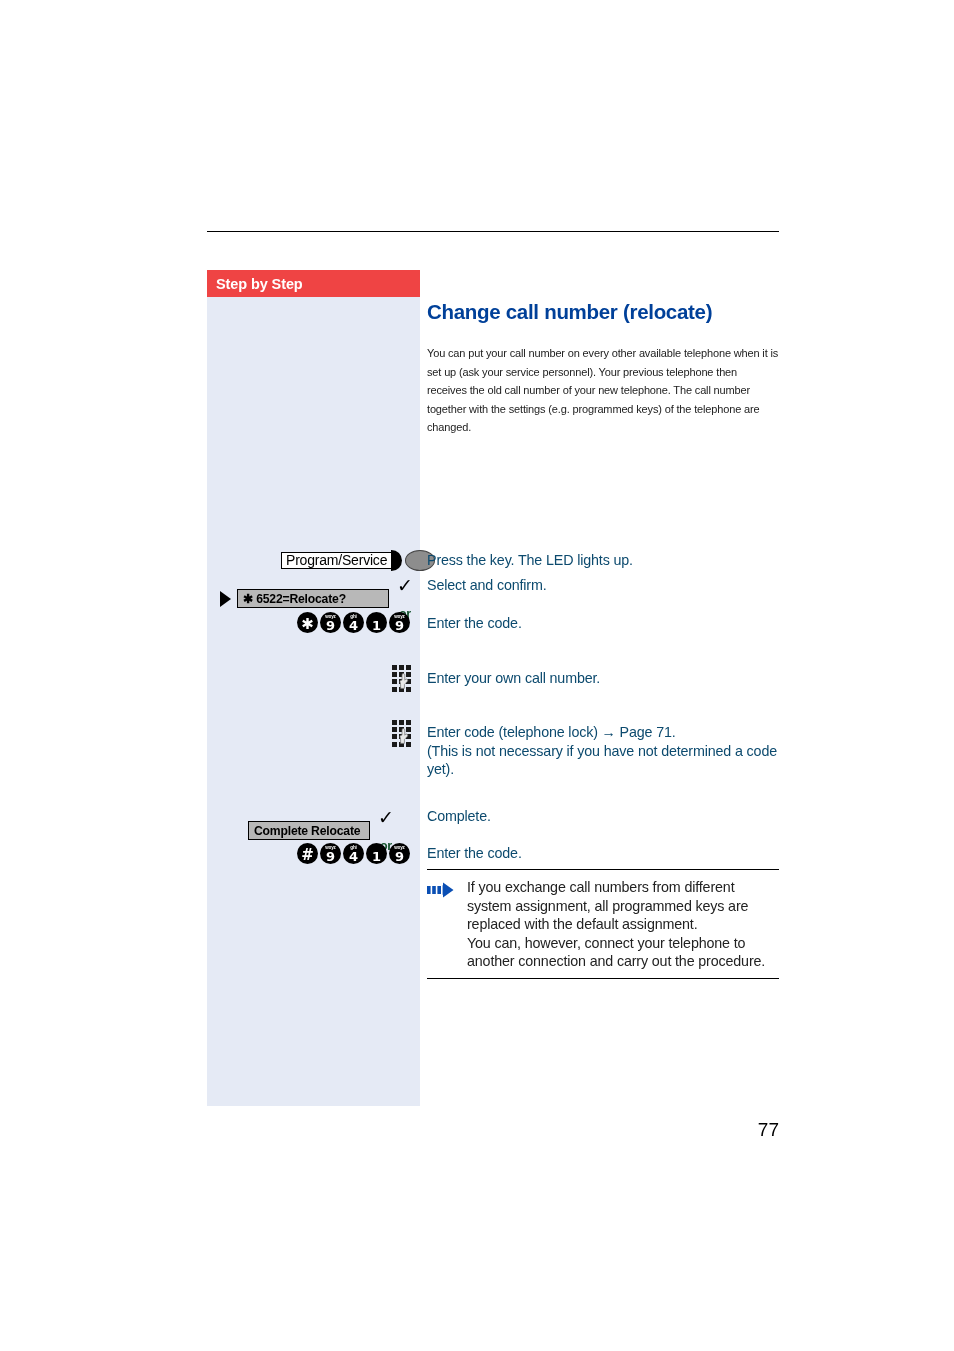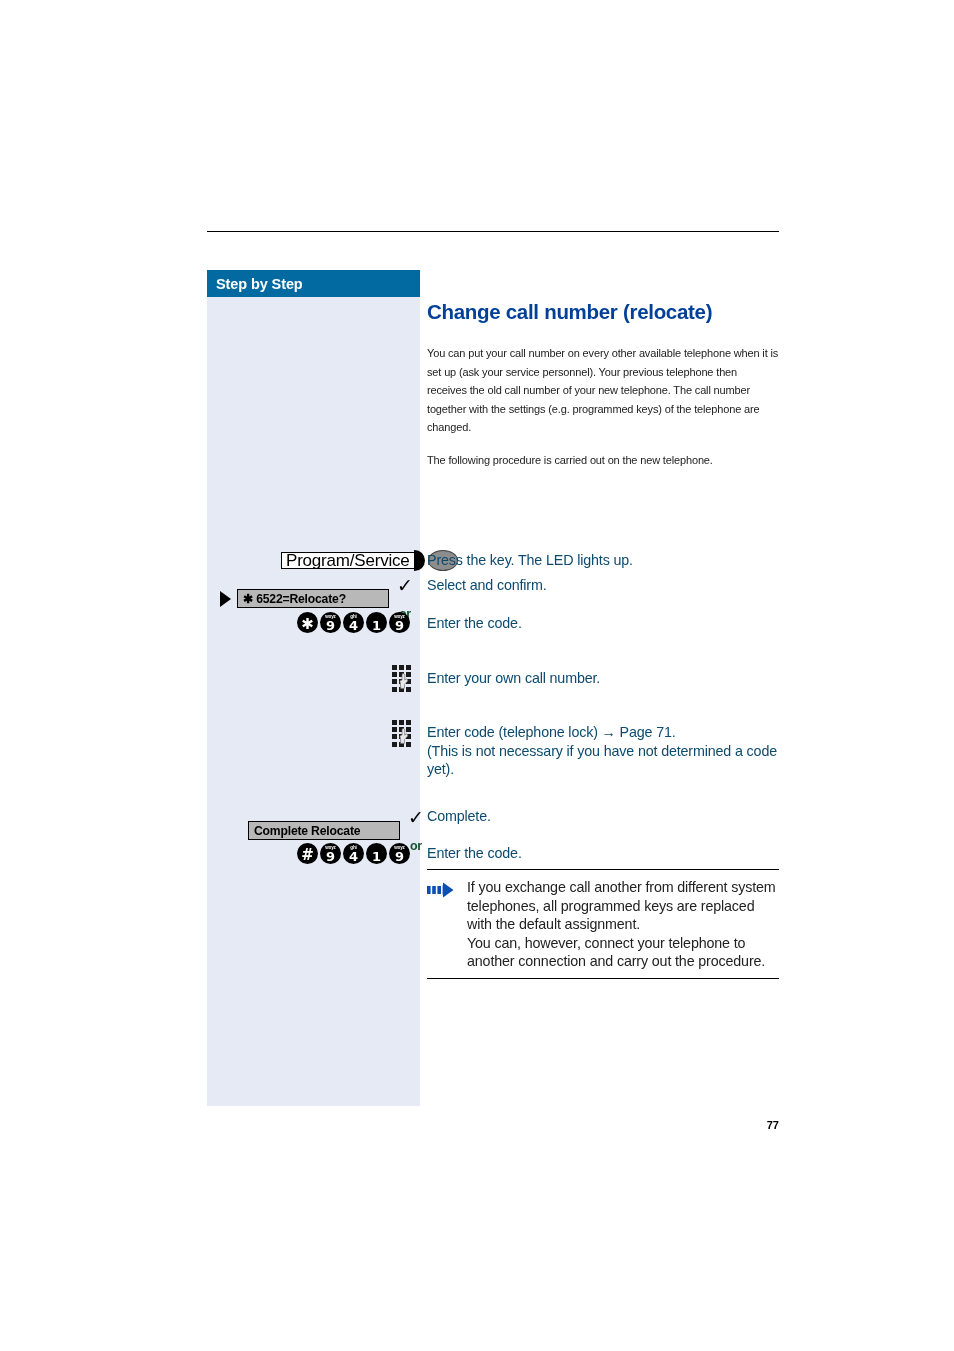--- a/index.html
+++ b/index.html
@@ -40,21 +40,21 @@
   #sidebar {
     position: absolute;
     left: 207px;
     top: 270px;
     width: 213px;
     height: 836px;
     background: #e5eaf5;
   }
   #sidebar-title {
     height: 27px;
-    background: #0369a1;
+    background: #ef4444;
     color: #ffffff;
     font-size: 14.5px;
     font-weight: bold;
     letter-spacing: -0.1px;
     display: flex;
     align-items: center;
     padding-left: 9px;
     box-sizing: border-box;
   }
 
@@ -94,21 +94,21 @@
   }
 
   
   .art { position: absolute; }
 
   
   .fnkey-row { display: flex; align-items: center; }
   .fnkey-label {
     border: 1.4px solid #000000;
     background: #ffffff;
-    font-size: 17px;
+    font-size: 14px;
     line-height: 13px;
     padding: 2px 4px 2px 4px;
     height: 17px;
     box-sizing: border-box;
     display: flex;
     align-items: center;
     color: #000000;
     letter-spacing: -0.2px;
   }
   .fnkey-nub {
@@ -258,40 +258,39 @@
     line-height: 18.6px;
     color: #222222;
     letter-spacing: -0.15px;
   }
 
   
   #page-number {
     position: absolute;
     right: 175px;
     top: 1119px;
-    font-size: 11px;
-    font-weight: bold;
+    font-size: 19px;
+    font-weight: normal;
     color: #000000;
   }
 </style>
 </head>
 <body>
 
 <div id="page-header">
   <div class="header-rule"></div>
 </div>
 
 <div id="sidebar">
   <div id="sidebar-title">Step by Step</div>
 </div>
 
 <div id="content">
   <h1 id="chapter-title">Change call number (relocate)</h1>
   <p class="para">You can put your call number on every other available telephone when it is set up (ask your service personnel). Your previous telephone then receives the old call number of your new telephone. The call number together with the settings (e.g. programmed keys) of the telephone are changed.</p>
-  <p class="para">The following procedure is carried out on the new telephone.</p>
 </div>
 
 <div class="art" style="left:281px; top:550px;">
   <div class="fnkey-row">
     <div class="fnkey-label">Program/Service</div>
     <div class="fnkey-nub"></div>
     <div class="fnkey-led"></div>
   </div>
 </div>
 <div class="step-text" style="top:551px;">Press the key. The LED lights up.</div>
@@ -377,21 +376,21 @@
       <path d="M4.4 0.6 C5.3 0.6 5.8 1.3 5.8 2.1 L5.8 7.2 L6.6 6.4 C7.2 5.9 8.1 6.0 8.5 6.6 C8.9 7.2 8.8 7.9 8.3 8.4 L5.4 11.6 L5.4 15.4 L1.6 15.4 L1.6 11.8 L1.0 9.0 C0.8 8.0 1.3 7.3 2.1 7.2 L3.0 7.1 L3.0 2.1 C3.0 1.3 3.5 0.6 4.4 0.6 Z" fill="#e8e8e8" stroke="#6a6a6a" stroke-width="0.7"></path>
     </svg>
   </div>
 </div>
 <div class="step-text" style="top:723px; white-space:pre-line;">Enter code (telephone lock) → Page 71.
 (This is not necessary if you have not determined a code yet).</div>
 
 <div class="art" style="left:231px; top:809px;">
   <div class="opt-row">
     <div class="opt-arrow spacer"></div>
-    <div class="opt-box" style="width:152px;">Complete Relocate</div>
+    <div class="opt-box" style="width:122px;">Complete Relocate</div>
     <div class="opt-confirm">
       <span class="check-glyph">✓</span>
       <span class="or-glyph">or</span>
     </div>
   </div>
 </div>
 <div class="step-text" style="top:807px;">Complete.</div>
 
 <div class="art" style="left:297px; top:843px;">
   <div class="dialrow">
@@ -421,17 +420,17 @@
 
 <div id="note-block">
   <div class="note-icon">
     <svg width="36" height="16" viewBox="0 0 36 16">
       <rect x="0" y="4" width="3.6" height="8" fill="#0b4fb4"></rect>
       <rect x="5.2" y="4" width="3.6" height="8" fill="#0b4fb4"></rect>
       <rect x="10.4" y="4" width="3.6" height="8" fill="#0b4fb4"></rect>
       <path d="M15.6 3.2 L15.6 12.8 L16 12.8 L16 15.6 L26.5 8 L16 0.4 L16 3.2 Z" fill="#0b4fb4"></path>
     </svg>
   </div>
-  <div class="note-text" style="white-space:pre-line;">If you exchange call another from different system telephones, all programmed keys are replaced with the default assignment.
+  <div class="note-text" style="white-space:pre-line;">If you exchange call numbers from different system assignment, all programmed keys are replaced with the default assignment.
 You can, however, connect your telephone to another connection and carry out the procedure.</div>
 </div>
 
 <div id="page-number">77</div>
 
 </body></html>

